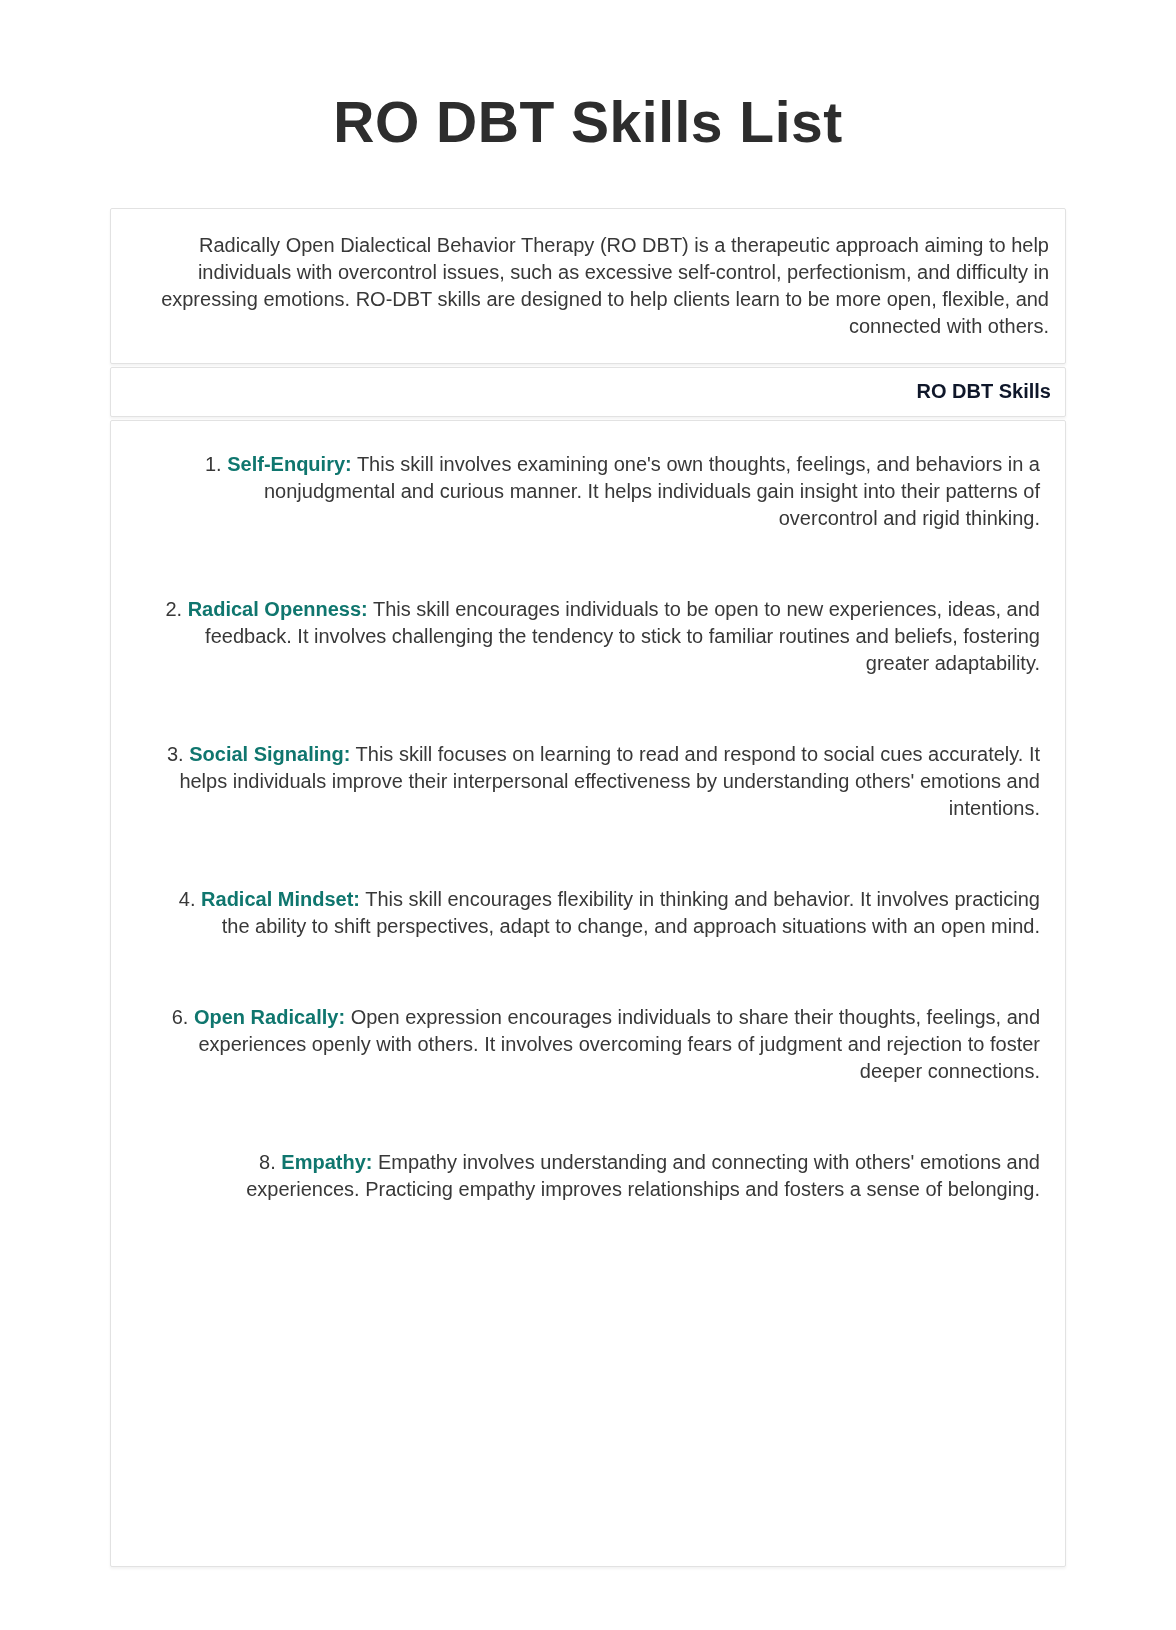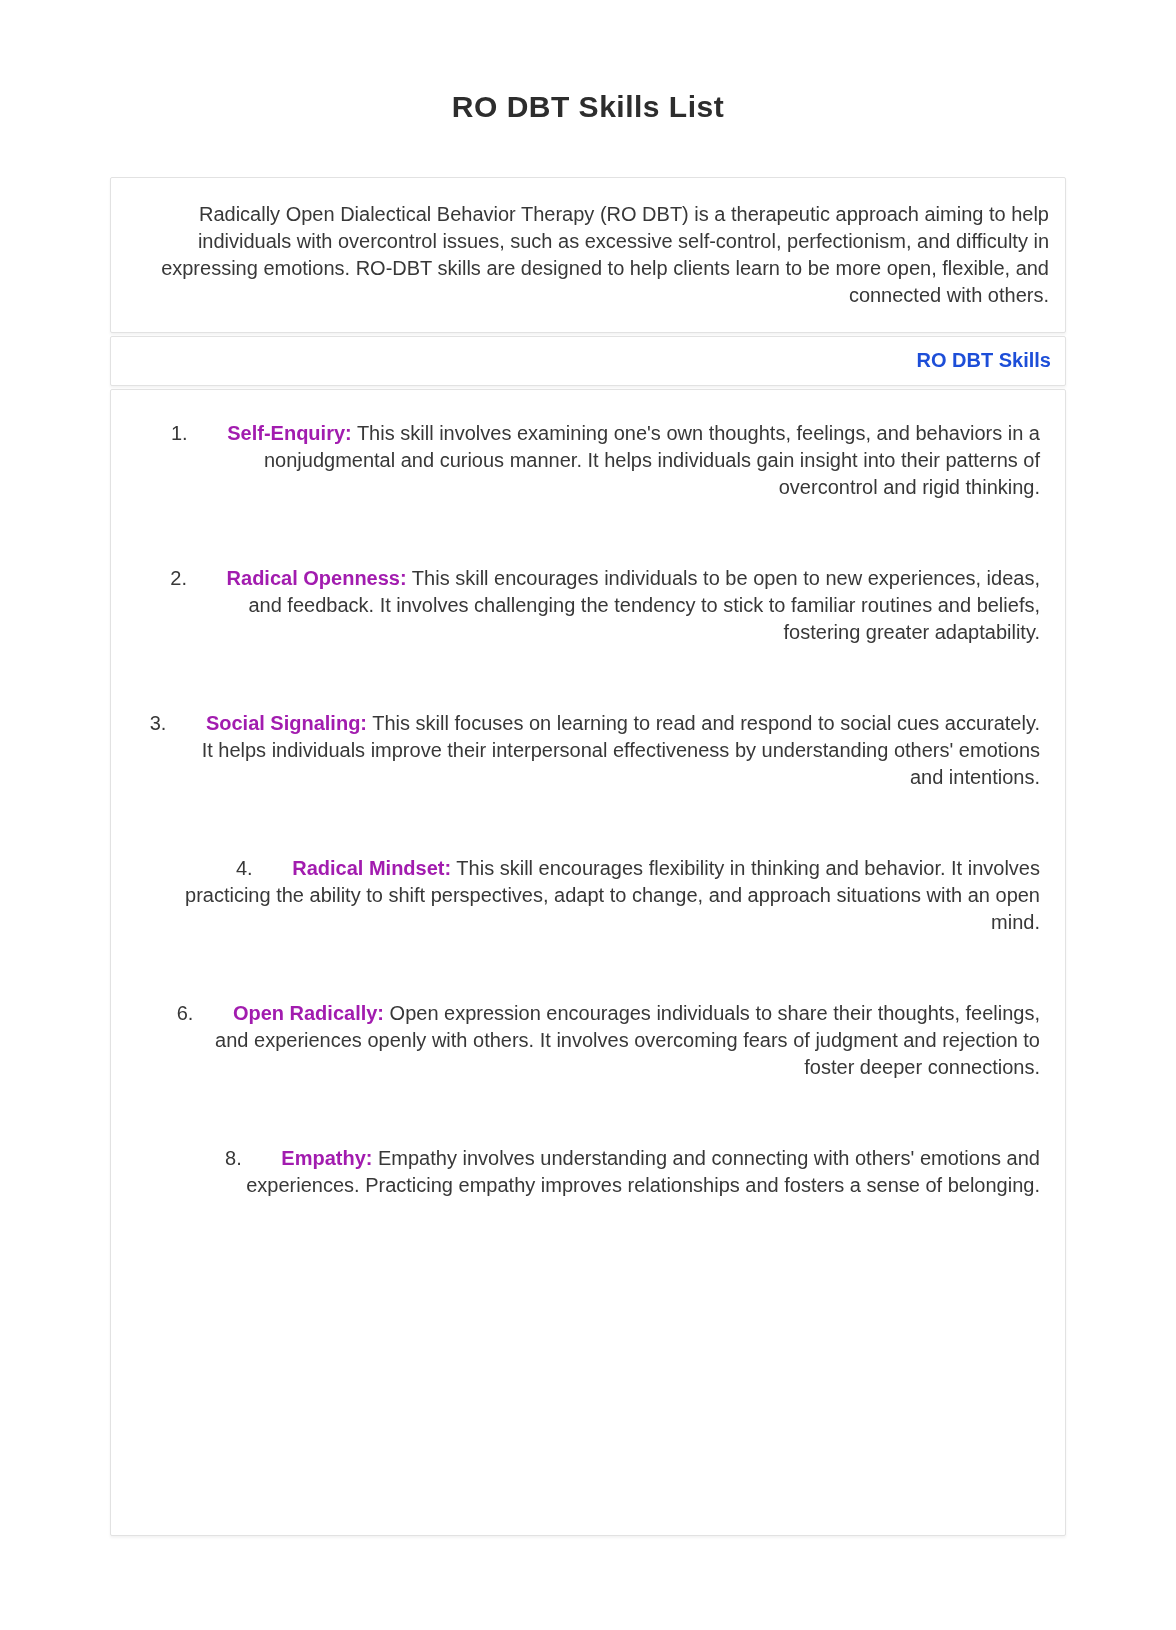--- a/index.html
+++ b/index.html
@@ -10,21 +10,21 @@
     color: #333333;
   }
   body { height: 1630px; overflow: hidden; }
 
   .page { width: 1176px; height: 1630px; position: relative; }
 
   h1.doc-title {
     margin-top: 90px;
     margin-bottom: 52px;
     text-align: center;
-    font-size: 30px;
+    font-size: 57px;
     font-weight: bold;
     line-height: 1.15;
     color: #2d2d2d;
     letter-spacing: 0.5px;
   }
 
   .box {
     width: 956px;
     margin: 0 auto 3px auto;
     background: #ffffff;
@@ -43,41 +43,41 @@
     color: #383838;
   }
 
   .box.heading-box {
     padding: 10px 14px 11px 14px;
   }
   .section-heading {
     font-size: 20px;
     font-weight: bold;
     line-height: 27px;
-    color: #1d4ed8;
+    color: #0f172a;
   }
 
   .box.list-box {
     padding: 30px 25px 14px 14px;
     min-height: 1147px;
   }
   ol.skills-list {
     list-style: none;
     padding-left: 47px;
   }
   ol.skills-list li {
     font-size: 20px;
     line-height: 27px;
     color: #383838;
     text-indent: -24px;
     margin-bottom: 64px;
   }
   ol.skills-list li:last-child { margin-bottom: 0; }
   .skill-number { font-weight: normal; }
-  .skill-name { font-weight: bold; color: #a21caf; margin-left: 34px; }
+  .skill-name { font-weight: bold; color: #0f766e; }
   .skill-description { font-weight: normal; }
 </style>
 </head>
 <body>
 
 <div class="page">
 
   <h1 class="doc-title">RO DBT Skills List</h1>
 
   <section class="box intro-box">

